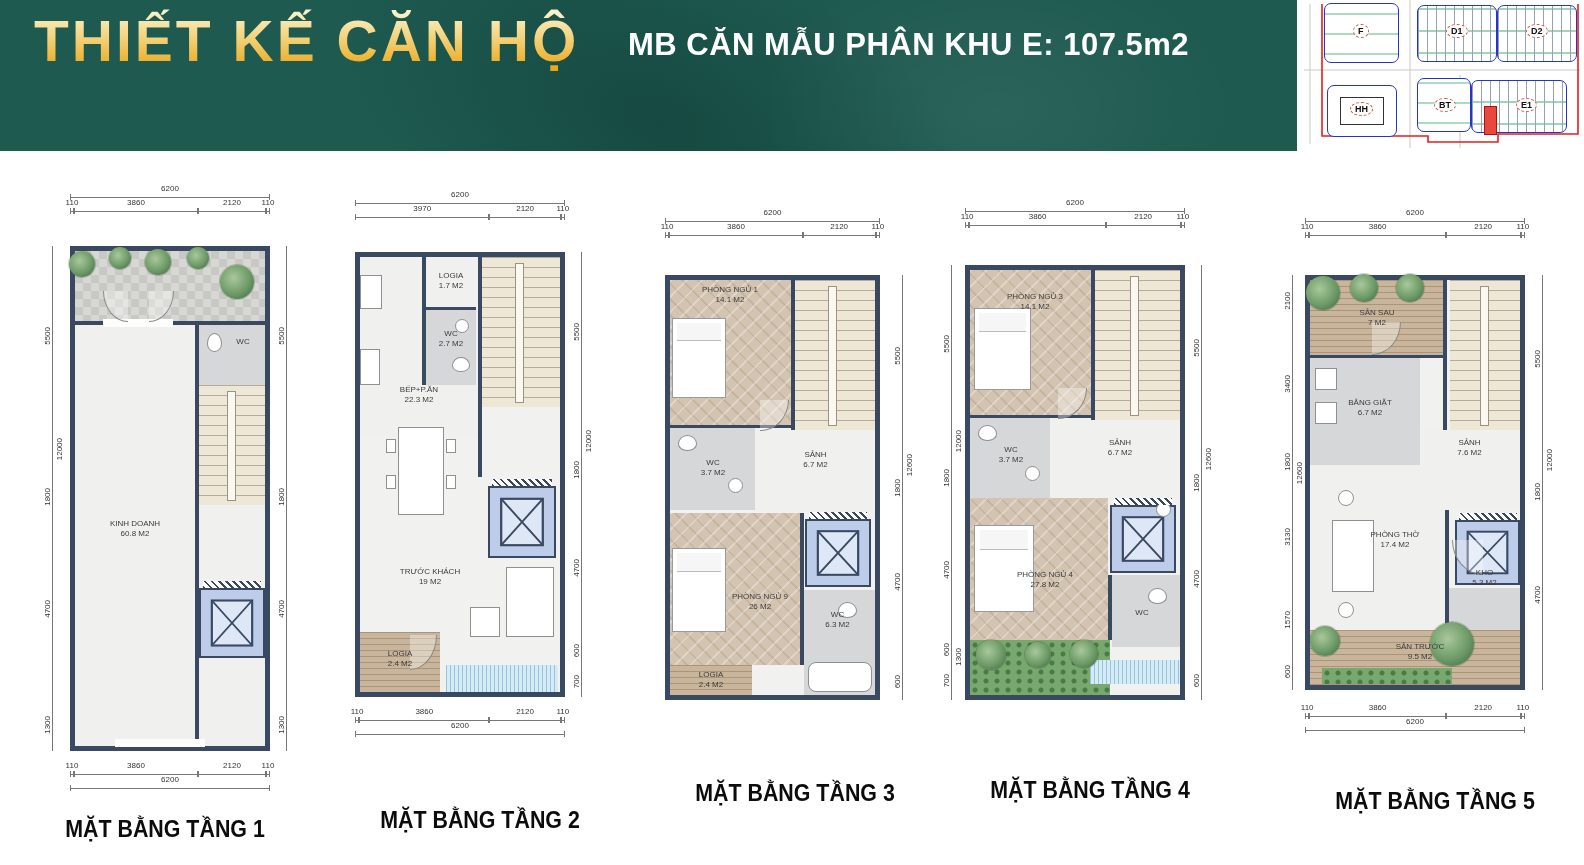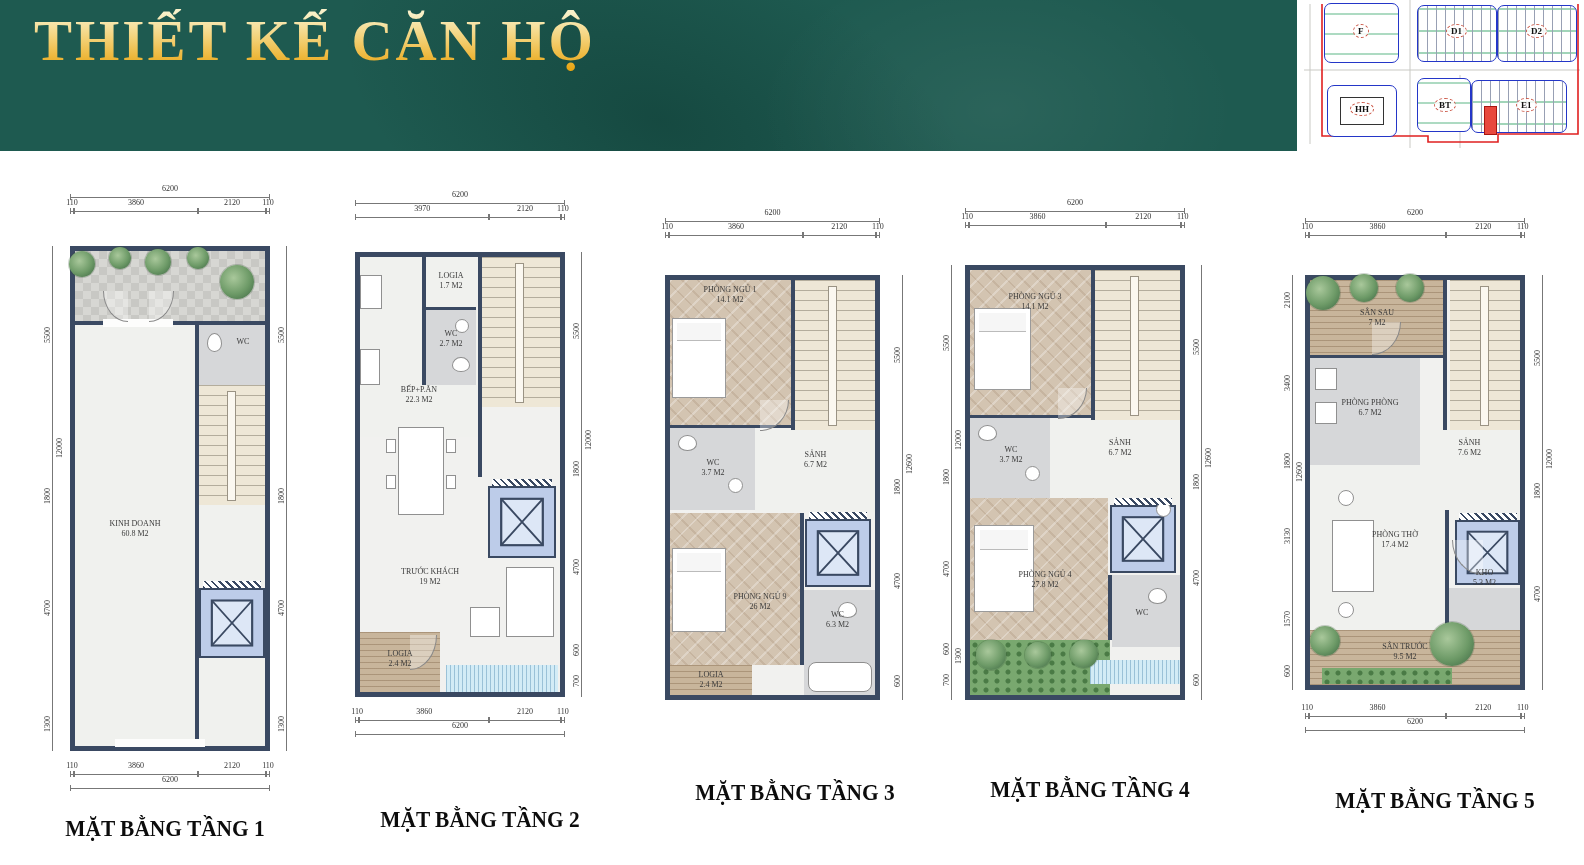--- a/index.html
+++ b/index.html
@@ -1,17 +1,17 @@
 <!DOCTYPE html>
 <html><head>
 <meta charset="utf-8">
 <style>
   html,body{margin:0;padding:0;background:#fff}
   .stage{position:relative;width:1584px;height:865px;background:#fff;overflow:hidden;
-         font-family:Liberation Serif, serif}
+         font-family:Liberation Sans, sans-serif}
 
   
   .header{position:absolute;left:0;top:0;width:1297px;height:151px;background:#1e5a50;overflow:hidden}
   .header::before{content:"";position:absolute;left:280px;top:-90px;width:760px;height:420px;
     background:radial-gradient(ellipse at center,rgba(8,46,40,.38),transparent 62%);transform:rotate(22deg)}
   .header::after{content:"";position:absolute;right:40px;top:-60px;width:520px;height:340px;
     background:radial-gradient(ellipse at center,rgba(255,255,255,.06),transparent 65%)}
   .h-title{position:absolute;left:34px;top:8px;font-size:57px;font-weight:bold;letter-spacing:3px;z-index:2;
     background:linear-gradient(180deg,#f9f1c9 8%,#f3d074 48%,#e9a512 95%);
     -webkit-background-clip:text;background-clip:text;color:transparent}
@@ -83,20 +83,21 @@
   .vtotal{left:12px}
   .liftsvg{position:absolute;left:0;top:0;width:100%;height:100%}
 </style>
 </head>
 <body>
 
 <div class="stage">
 
   <div class="header">
     <div class="h-title">THIẾT KẾ CĂN HỘ</div>
+    <div class="h-sub">MB CĂN MẪU PHÂN KHU E: 107.5m2</div>
   </div>
 
   <div class="siteplan">
     <svg class="sp-svg" viewBox="0 0 284 148">
       <path d="M10,4 V144 M4,70 H280 M110,0 V148 M160,75 V148" stroke="#c9c9c4" stroke-width="1" fill="none"></path>
       <path d="M22,4 V136 H128 V142 H198 V134 H278 V4" stroke="#e02020" stroke-width="1.6" fill="none"></path>
     </svg>
     <div class="blk txt" style="left:24px;top:3px;width:75px;height:60px"></div>
     <div class="blk lots" style="left:117px;top:5px;width:80px;height:57px"></div>
     <div class="blk lots" style="left:197px;top:5px;width:80px;height:57px"></div>
@@ -536,36 +537,36 @@
       <div class="arc bl" style="left:142px;top:260px;width:30px;height:34px"></div>
       <div class="room deck" style="left:0;top:350px;width:210px;height:55px"></div>
       <div class="tree" style="left:0px;top:346px;width:30px;height:30px"></div>
       <div class="tree" style="left:120px;top:342px;width:44px;height:44px"></div>
       <div class="room green" style="left:12px;top:388px;width:130px;height:16px"></div>
       <div class="rlabel" style="left:12px;top:28px;width:110px">
         <div>SÂN SAU</div>
         <div>7 M2</div>
       </div>
       <div class="rlabel" style="left:10px;top:118px;width:100px">
-        <div>PHÒNG PHÒNG</div>
+        <div>BẰNG GIẶT</div>
         <div>6.7 M2</div>
       </div>
       <div class="rlabel" style="left:112px;top:158px;width:95px">
         <div>SẢNH</div>
         <div>7.6 M2</div>
       </div>
       <div class="rlabel" style="left:30px;top:250px;width:110px">
         <div>PHÒNG THỜ</div>
         <div>17.4 M2</div>
       </div>
       <div class="rlabel" style="left:139px;top:288px;width:71px">
         <div>KHO</div>
         <div>5.3 M2</div>
       </div>
-      <div class="rlabel" style="left:40px;top:362px;width:110px">
+      <div class="rlabel" style="left:55px;top:362px;width:110px">
         <div>SÂN TRƯỚC</div>
         <div>9.5 M2</div>
       </div>
     </div>
     <div class="hdims" style="left:20px;top:495px;width:220px">
       <div class="segrow">
         <span class="seg" style="width:2%">
             <i>110</i>
           </span>
         <span class="seg" style="width:62%">

